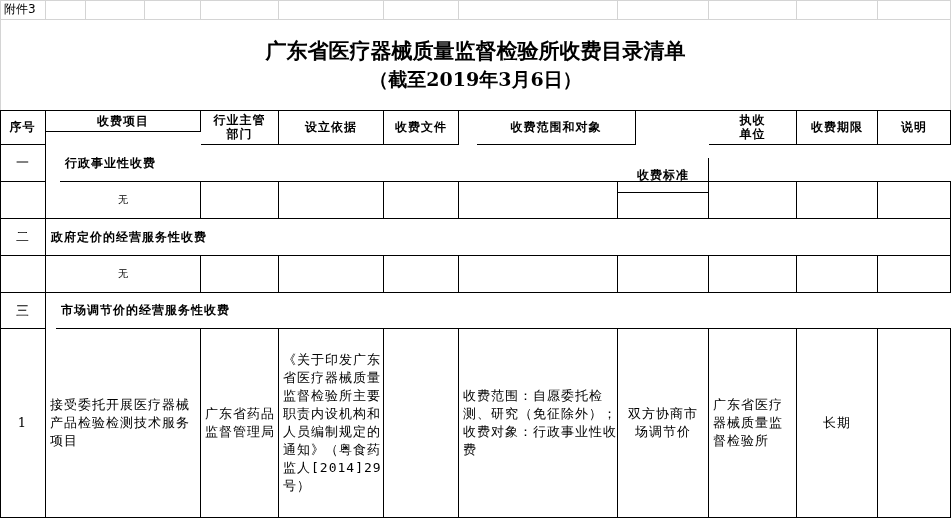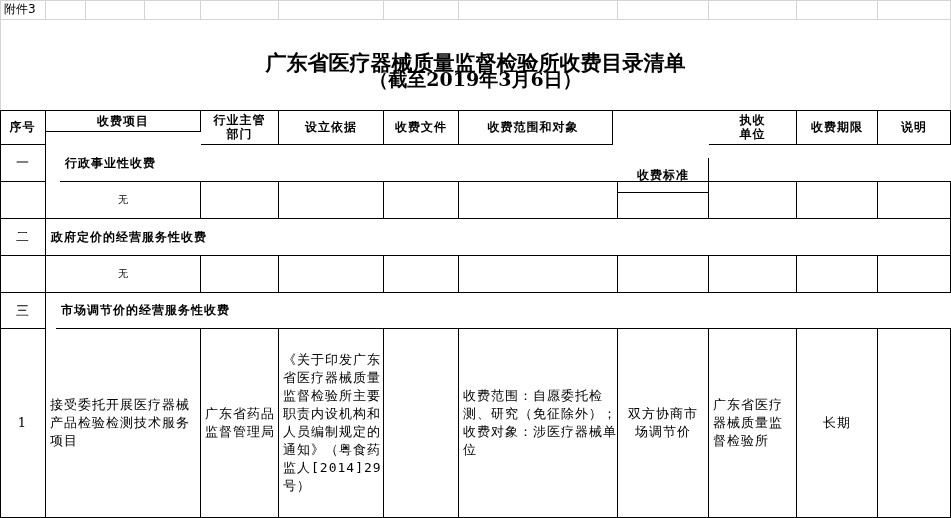--- a/index.html
+++ b/index.html
@@ -3,21 +3,21 @@
 <meta charset="utf-8">
 <style>
   html, body { margin: 0; padding: 0; background: #ffffff; }
   body { width: 951px; height: 518px; position: relative; overflow: hidden;
          font-family: "DejaVu Sans", "Liberation Sans", sans-serif; color: #000; }
   .gline-v { position: absolute; top: 0; width: 1px; height: 19px; background: #d4d4d4; }
   .gline-h { position: absolute; left: 0; height: 1px; background: #d4d4d4; }
   .attach { position: absolute; left: 4px; top: 2px; font-size: 12px; line-height: 15px; text-align: center; }
   .title-area { position: absolute; left: 0; top: 19px; width: 951px; height: 91px;
                 border-left: 1px solid #d4d4d4; border-right: 1px solid #d4d4d4; box-sizing: border-box; }
-  .title1 { position: absolute; left: 0; width: 951px; top: 50px; text-align: center;
+  .title1 { position: absolute; left: 0; width: 951px; top: 38px; text-align: center;
             font-family: "DejaVu Serif", "Liberation Serif", serif; font-weight: bold; font-size: 21px; line-height: 26px; }
   .title2 { position: absolute; left: 0; width: 951px; top: 66px; text-align: center;
             font-family: "DejaVu Serif", "Liberation Serif", serif; font-weight: bold; font-size: 19px; line-height: 26px; }
   .cell { position: absolute; box-sizing: border-box; display: flex; align-items: center; justify-content: center;
           text-align: center; border-right: 1px solid #000; border-bottom: 1px solid #000; }
   .hdr { font-weight: bold; font-size: 12px; line-height: 14px; letter-spacing: 1px; }
   .sec-num { font-size: 13px; }
   .sec-label { justify-content: flex-start; padding-left: 5px; font-weight: bold; font-size: 12px; letter-spacing: 1px; }
   .none { font-size: 10px; }
   .body-text { font-family: "DejaVu Sans Mono", "Liberation Mono", monospace; font-size: 13px; line-height: 18px; letter-spacing: 1px; }
@@ -52,21 +52,21 @@
 <div class="table-frame"></div>
 
 <div class="cell hdr" style="left:0;top:110px;width:46px;height:35px;">序号</div>
 <div class="cell hdr" style="left:46px;top:110px;width:155px;height:22px;">收费项目</div>
 <div class="cell hdr" style="left:201px;top:110px;width:78px;height:35px;flex-direction:column;">
   <span>行业主管</span>
   <span>部门</span>
 </div>
 <div class="cell hdr" style="left:279px;top:110px;width:105px;height:35px;">设立依据</div>
 <div class="cell hdr" style="left:384px;top:110px;width:75px;height:35px;">收费文件</div>
-<div class="cell hdr" style="left:454px;top:110px;width:159px;height:35px;">收费范围和对象</div>
+<div class="cell hdr" style="left:477px;top:110px;width:159px;height:35px;">收费范围和对象</div>
 <div class="cell hdr" style="left:618px;top:110px;width:91px;height:35px;margin-top:48px;">收费标准</div>
 <div class="cell hdr" style="left:709px;top:110px;width:88px;height:35px;flex-direction:column;">
   <span>执收</span>
   <span>单位</span>
 </div>
 <div class="cell hdr" style="left:797px;top:110px;width:81px;height:35px;">收费期限</div>
 <div class="cell hdr" style="left:878px;top:110px;width:73px;height:35px;">说明</div>
 
 <div class="cell sec-num" style="left:0;top:145px;width:46px;height:37px;">一</div>
 <div class="cell sec-label" style="left:60px;top:145px;width:905px;height:37px;">行政事业性收费</div>
@@ -97,17 +97,17 @@
 <div class="cell" style="left:878px;top:256px;width:73px;height:37px;"></div>
 
 <div class="cell sec-num" style="left:0;top:293px;width:46px;height:36px;">三</div>
 <div class="cell sec-label" style="left:56px;top:293px;width:905px;height:36px;">市场调节价的经营服务性收费</div>
 
 <div class="cell body-text" style="left:0;top:329px;width:46px;height:189px;font-family:'DejaVu Serif','Liberation Serif',serif;">1</div>
 <div class="cell body-text left" style="left:46px;top:329px;width:155px;height:189px;">接受委托开展医疗器械产品检验检测技术服务项目</div>
 <div class="cell body-text left" style="left:201px;top:329px;width:78px;height:189px;">广东省药品监督管理局</div>
 <div class="cell body-text left" style="left:279px;top:329px;width:105px;height:189px;">《关于印发广东省医疗器械质量监督检验所主要职责内设机构和人员编制规定的通知》（粤食药监人[2014]29号）</div>
 <div class="cell body-text" style="left:384px;top:329px;width:75px;height:189px;"></div>
-<div class="cell body-text left" style="left:459px;top:329px;width:159px;height:189px;">收费范围：自愿委托检测、研究（免征除外）；收费对象：涉医疗器械单位</div>
+<div class="cell body-text left" style="left:459px;top:329px;width:159px;height:189px;">收费范围：自愿委托检测、研究（免征除外）；收费对象：行政事业性收费</div>
 <div class="cell body-text" style="left:618px;top:329px;width:91px;height:189px;padding:0 4px;">双方协商市场调节价</div>
 <div class="cell body-text left" style="left:709px;top:329px;width:88px;height:189px;">广东省医疗器械质量监督检验所</div>
 <div class="cell body-text" style="left:797px;top:329px;width:81px;height:189px;">长期</div>
 <div class="cell body-text" style="left:878px;top:329px;width:73px;height:189px;"></div>
 
 </body></html>

